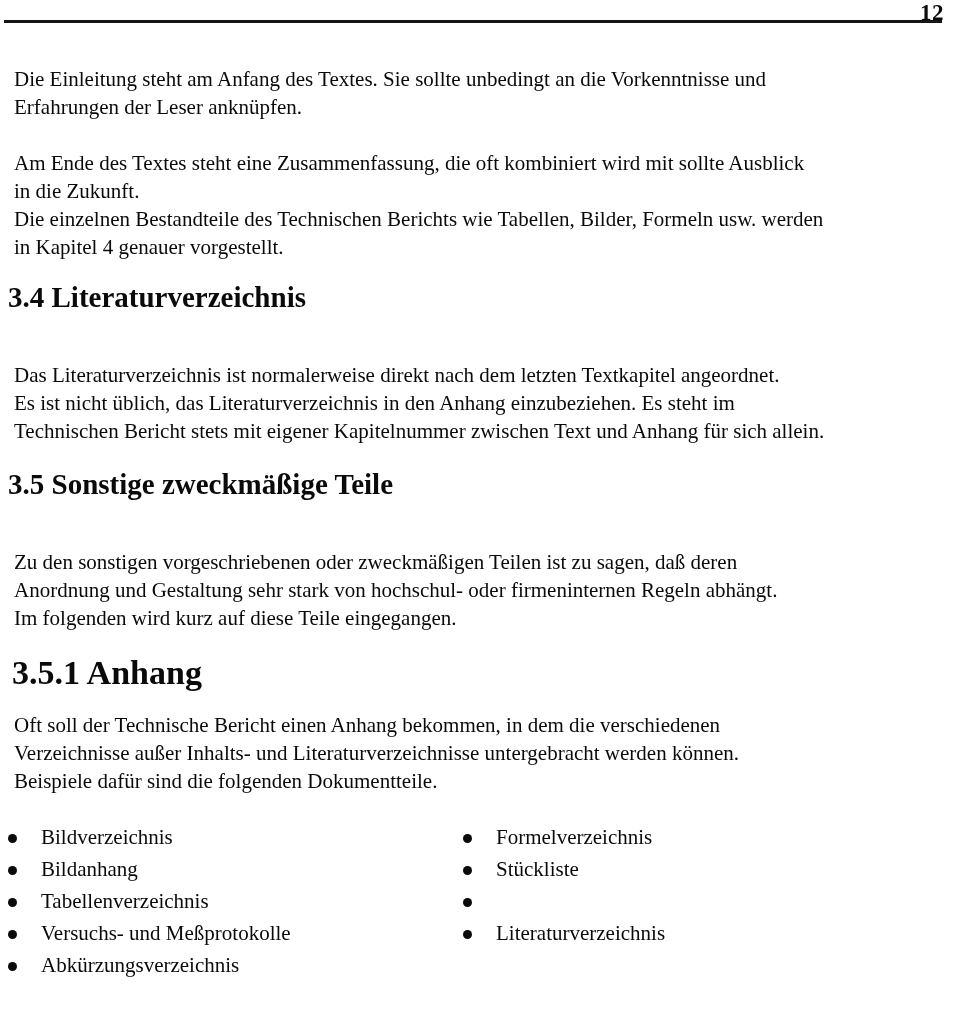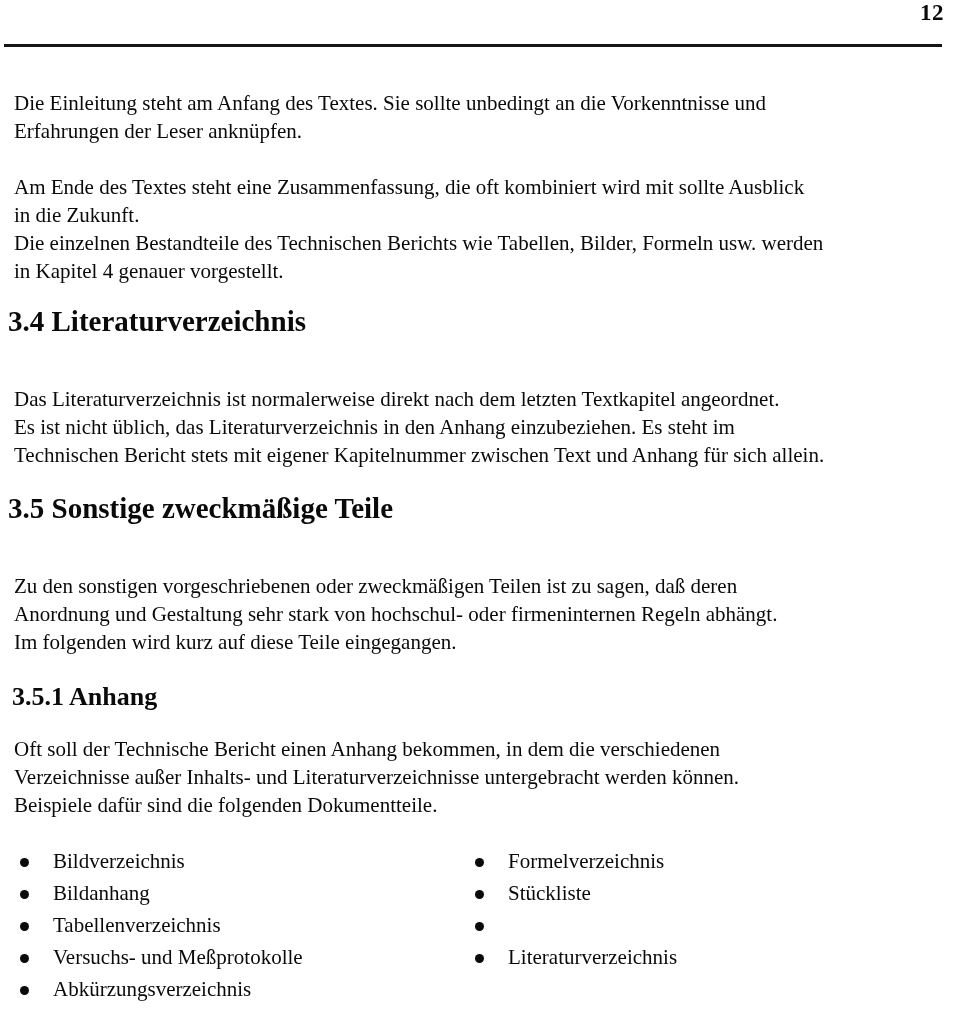--- a/index.html
+++ b/index.html
@@ -15,21 +15,21 @@
     font-family: "Liberation Serif", "DejaVu Serif", serif;
     color: #0a0a0a;
   }
   .page {
     width: 960px;
     height: 1022px;
     background: #ffffff;
     position: relative;
   }
   .page-header {
-    height: 44px;
+    height: 20px;
     padding-right: 16px;
     text-align: right;
   }
   .page-number {
     font-size: 23px;
     font-weight: bold;
     line-height: 26px;
     letter-spacing: 0.5px;
   }
   .header-rule {
@@ -58,29 +58,29 @@
     margin: 4px;
     margin-left: -6px;
   }
   .heading-lvl2 {
     font-size: 29px;
     line-height: 35px;
   }
   .heading-34  { margin-top: 19px; }
   .heading-35  { margin-top: 22px; }
   .heading-lvl3 {
-    font-size: 26px;
+    font-size: 34px;
     line-height: 31px;
     margin-left: -2px;
   }
   .heading-351 { margin-top: 25px; }
   .doc-list {
     margin-top: 26px;
     display: flex;
-    padding-left: 20px;
+    padding-left: 8px;
   }
   .doc-list ul {
     list-style: none;
     margin: 0;
     padding: 0;
   }
   .doc-list .col-left  { width: 455px; }
   .doc-list .col-right { flex: 1; }
   .doc-list li {
     display: flex;

